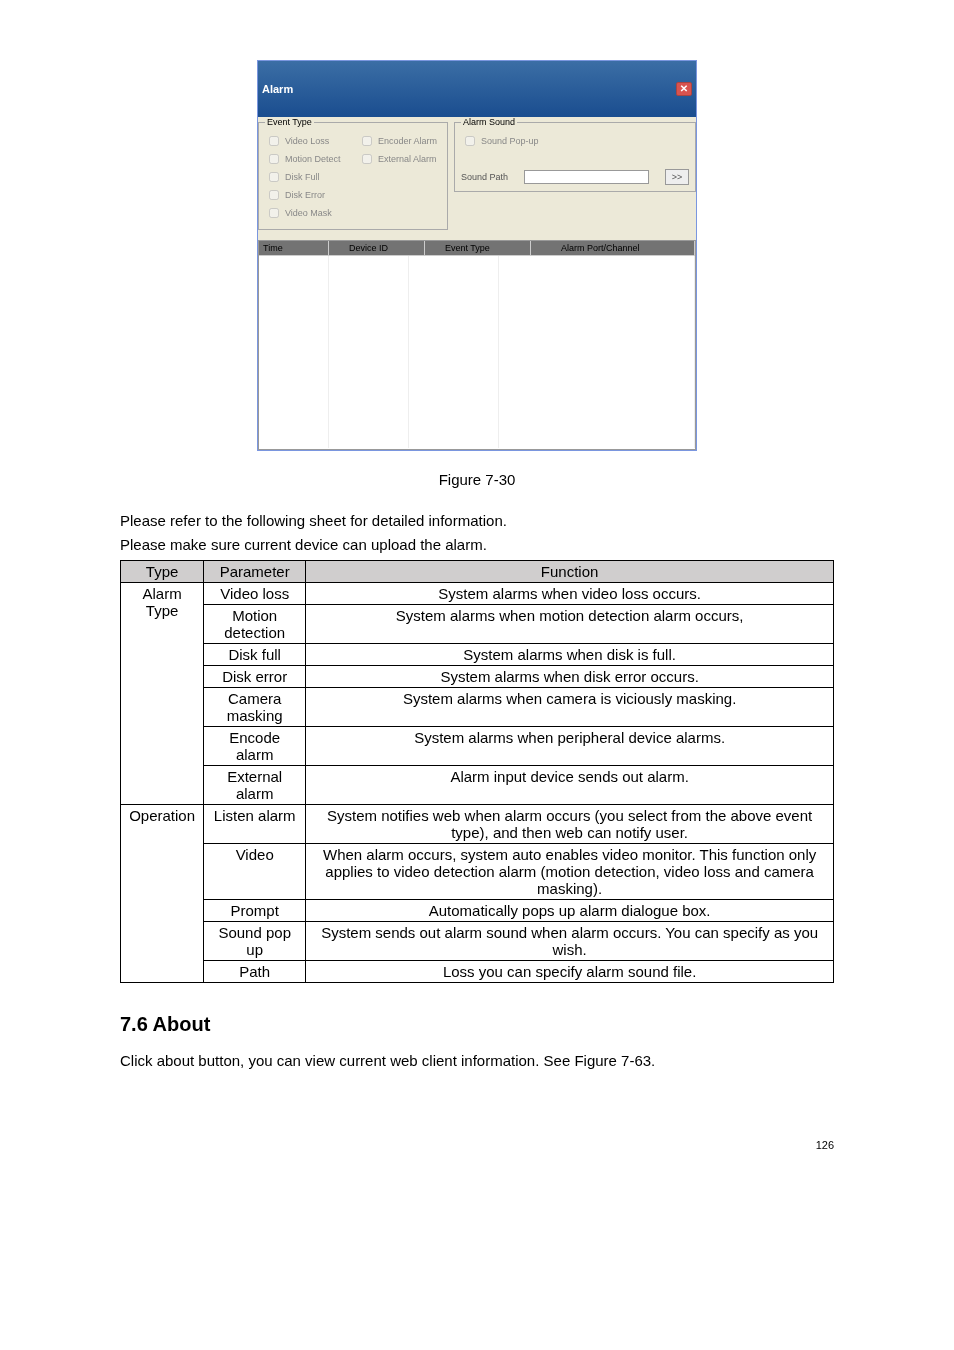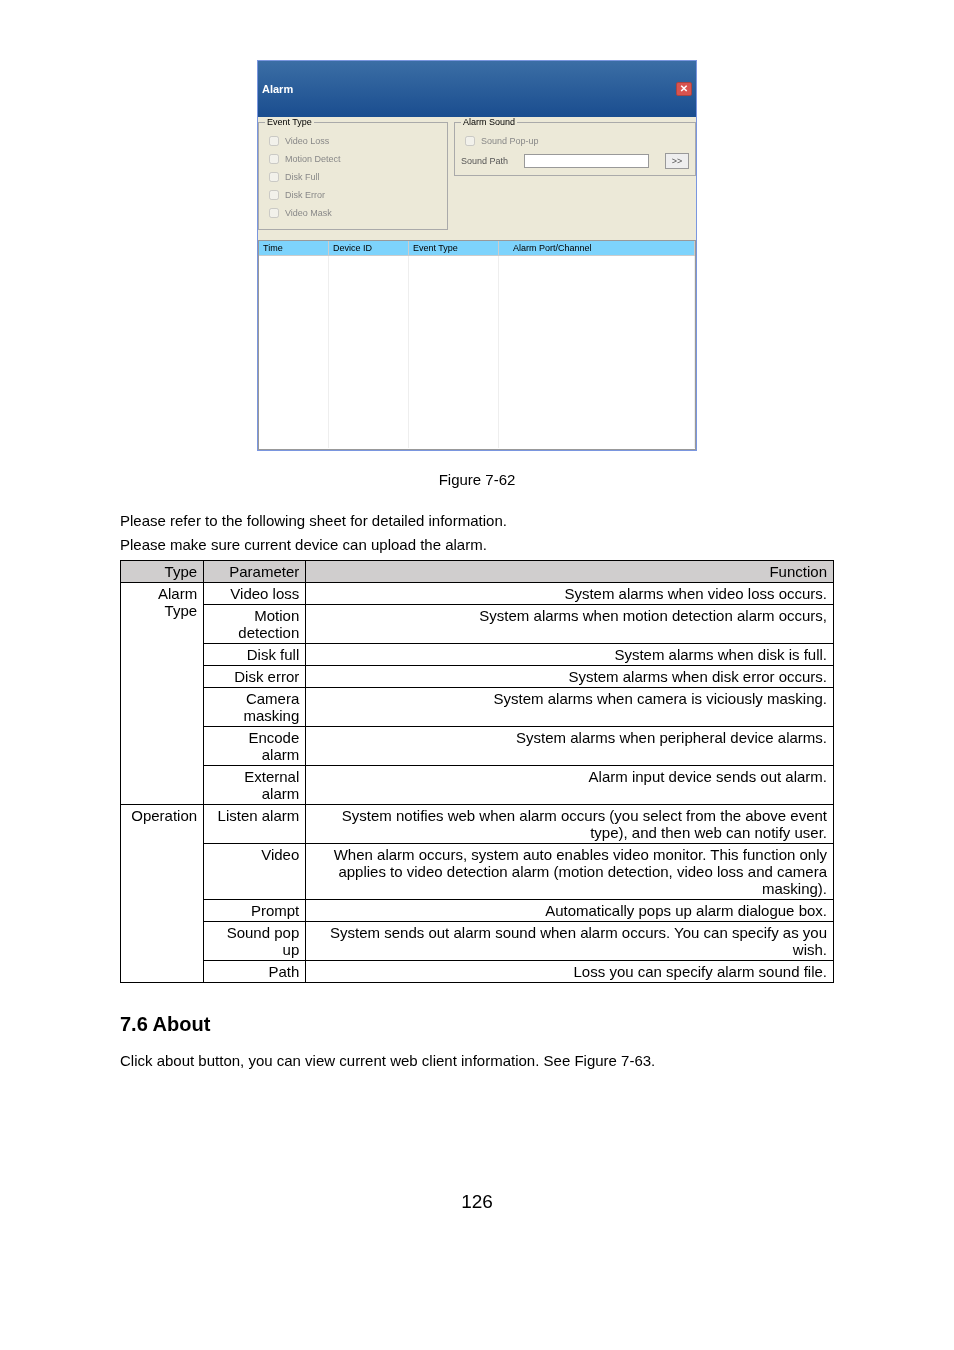--- a/index.html
+++ b/index.html
@@ -50,38 +50,39 @@
     padding: 4px 6px 6px 6px;
     margin: 0;
   }
   legend { font-size: 9px; padding: 0 2px; }
   .fs-event { flex: 0 0 190px; }
   .fs-right-col { flex: 1; display: flex; flex-direction: column; gap: 6px; }
   .chk-row { display: flex; align-items: center; gap: 3px; margin: 2px 0; color: #888; }
   .chk-row input { width: 10px; height: 10px; }
   .chk-cols { display: flex; gap: 10px; }
   .chk-col { flex: 1; }
-  .sound-path-row { display: flex; align-items: center; gap: 16px; margin-top: 4px; color: #555; }
+  .sound-path-row { display: flex; align-items: center; gap: 16px; margin-top: 20px; color: #555; }
   .sound-path-input {
     flex: 1; height: 14px; border: 1px solid #999; background: #fff; font-size: 9px;
   }
   .browse-btn {
     width: 24px; height: 16px; font-size: 9px; border: 1px solid #999; background: #eee; text-align: center; line-height: 14px;
   }
   .grid {
     margin-top: 10px;
     border: 1px solid #999;
     background: #fff;
     height: 210px;
     font-size: 9px;
   }
   .grid-head {
     display: flex;
-    background: #7dd3fc;
+    background: #737373;
     border-bottom: 1px solid #ccc;
+    gap: 16px;
   }
   .grid-head > div {
     padding: 2px 4px;
     border-right: 1px solid #ccc;
   }
   .gc-time { width: 70px; }
   .gc-dev { width: 80px; }
   .gc-ev { width: 90px; }
   .gc-port { flex: 1; margin-left: 10px; }
   .grid-body-col {
@@ -94,34 +95,34 @@
 
   table.doc {
     border-collapse: collapse;
     width: 100%;
     margin-top: 4px;
     font-size: 15px;
   }
   table.doc th, table.doc td {
     border: 1px solid #000;
     padding: 2px 6px;
-    text-align: right;
+    text-align: center;
     vertical-align: top;
   }
   table.doc th { background: #d0cece; font-weight: normal; }
 
   h2.section {
     font-size: 20px;
     font-weight: bold;
     margin: 30px 0 14px 0;
   }
   .page-num {
-    text-align: center;
-    font-size: 19px;
-    margin-top: 120px;
+    text-align: right;
+    font-size: 11px;
+    margin-top: 68px;
   }
 </style>
 </head>
 <body>
 
 <div class="dialog">
   <div class="titlebar">
     <span>Alarm</span>
     <span class="close-btn">✕</span>
   </div>
@@ -143,20 +144,30 @@
                 <input type="checkbox" disabled="" style="">
                 <span>Disk Full</span>
               </div>
             <div class="chk-row">
                 <input type="checkbox" disabled="" style="">
                 <span>Disk Error</span>
               </div>
             <div class="chk-row">
                 <input type="checkbox" disabled="" style="">
                 <span>Video Mask</span>
+              </div>
+          </div>
+          <div class="chk-col">
+            <div class="chk-row">
+                <input type="checkbox" disabled="" style="">
+                <span>Encoder Alarm</span>
+              </div>
+            <div class="chk-row">
+                <input type="checkbox" disabled="" style="">
+                <span>External Alarm</span>
               </div>
           </div>
         </div>
       </fieldset>
       <div class="fs-right-col">
         <fieldset>
           <legend>Alarm Sound</legend>
           <div class="chk-row">
               <input type="checkbox" disabled="" style="">
               <span>Sound Pop-up</span>
@@ -180,21 +191,21 @@
       <div class="grid-body-col">
         <div class="gc-time"></div>
           <div class="gc-dev"></div>
           <div class="gc-ev"></div>
           <div class="gc-port"></div>
       </div>
     </div>
   </div>
 </div>
 
-<div class="fig-caption">Figure 7-62</div>
+<div class="fig-caption">Figure 7-30</div>
 
 <p class="paragraph">Please refer to the following sheet for detailed information.</p>
 <p class="paragraph">Please make sure current device can upload the alarm.</p>
 
 <table class="doc">
   <thead>
     <tr>
       <th>Type</th>
       <th>Parameter</th>
       <th>Function</th>

